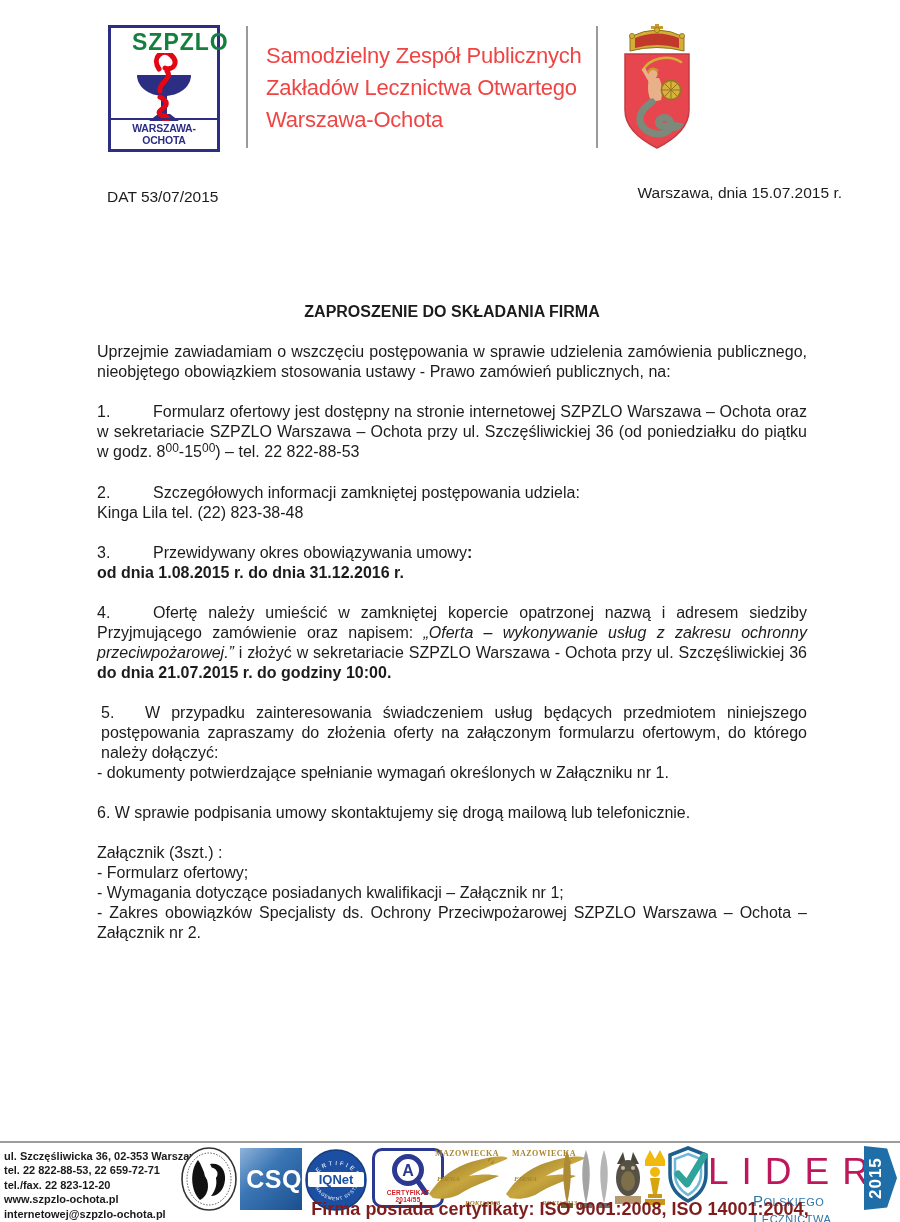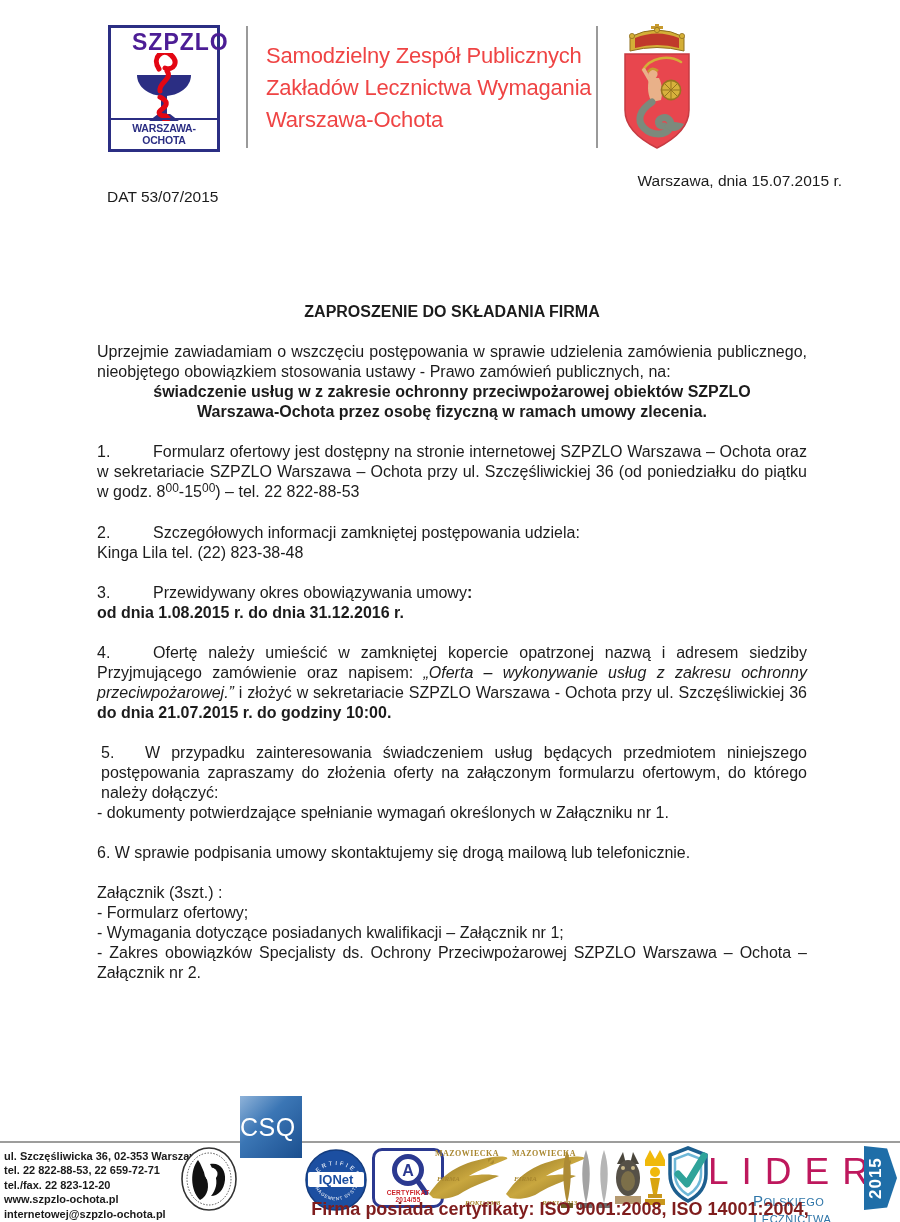--- a/index.html
+++ b/index.html
@@ -7,33 +7,33 @@
   .page {
     position:relative; width:900px; height:1222px; background:#fff;
     font-family:"Liberation Sans","DejaVu Sans",sans-serif; color:#1c1c1c;
     overflow:hidden;
   }
   
   .szpzlo-box {
     position:absolute; left:108px; top:25px; width:112px; height:127px;
     border:3px solid #2b2e83; background:#fff; text-align:center;
   }
-  .szpzlo-acronym { font-size:23px; font-weight:bold; color:#4c1d95; letter-spacing:1px; line-height:26px; margin-top:1px;margin-left:21px; }
+  .szpzlo-acronym { font-size:23px; font-weight:bold; color:#15803d; letter-spacing:1px; line-height:26px; margin-top:1px;margin-left:21px; }
   .szpzlo-bowl { display:block; margin:-2px auto 0; }
   .szpzlo-district {
     position:absolute; left:0; right:0; bottom:0; border-top:2px solid #2b2e83;
     font-size:10.5px; font-weight:bold; color:#2b2e83; padding:2px 0 3px; letter-spacing:-0.2px;
   }
   .vdivider { position:absolute; width:2px; background:#9a9a9a; }
   .vd1 { left:246px; top:26px; height:122px; }
   .vd2 { left:596px; top:26px; height:122px; }
   .org-name { position:absolute; left:266px; top:40px; font-size:22px; color:#ef4444; line-height:32px; letter-spacing:-0.2px; }
   .crest { position:absolute; left:618px; top:24px; }
   .ref-line { position:absolute; left:107px; top:188px; font-size:15.5px; }
-  .date-line { position:absolute; right:58px; top:172px; font-size:15.5px; }
+  .date-line { position:absolute; right:58px; top:184px; font-size:15.5px; }
 
   
   .doc { position:absolute; left:97px; top:302px; width:710px; font-size:16px; line-height:20px; }
   .doc p { margin:0; }
   .doc .gap { margin-top:20px; }
   .title { text-align:center; font-weight:bold; }
   .justify { text-align:justify; }
   .subject { text-align:center; font-weight:bold; }
   .subject span { display:block; }
   .num { display:inline-block; width:56px; }
@@ -43,23 +43,23 @@
   .blockline { display:block; }
   .sup { font-size:12px; position:relative; top:-5px; }
 
   
   .footer-rule { position:absolute; left:0; top:1141px; width:900px; height:2px; background:#9d9d9c; }
   .address { position:absolute; left:4px; top:1149px; font-size:11px; font-weight:bold; line-height:14.4px; color:#1a1a1a; }
   .address span { display:block; }
   .flogo { position:absolute; }
   .seal { left:180px; top:1146px; }
   .csq {
-    left:240px; top:1096px; width:62px; height:62px;
+    left:240px; top:1148px; width:62px; height:62px;
     background:linear-gradient(135deg,#8fb3d9 0%,#3b76b5 40%,#1b4f8f 100%);
-    color:#fff; font-weight:normal; font-size:25px; text-align:left; line-height:62px; letter-spacing:0.5px;
+    color:#fff; font-weight:bold; font-size:25px; text-align:right; line-height:62px; letter-spacing:0.5px;
   }
   .iqnet { left:304px; top:1148px; }
   .qcert {
     left:372px; top:1148px; width:72px; height:60px; background:#fff;
     border:3px solid #2b3990; border-radius:10px; text-align:center;
   }
   .qcert .qcap { position:absolute; left:0; right:0; bottom:2px; font-size:6.5px; font-weight:bold; color:#cc2229; letter-spacing:0.2px; }
   .award { position:absolute; width:88px; height:62px; }
   .aw2008 { left:423px; top:1146px; }
   .aw2013 { left:500px; top:1146px; }
@@ -99,21 +99,21 @@
       <path d="M24,44 C32,48 32,52 26,56 C20,60 24,63 30,63" fill="none" stroke="#e30613" stroke-width="5" stroke-linecap="round"></path>
       <path d="M30,63 C35,65 33,68 28,67" fill="none" stroke="#e30613" stroke-width="3.5" stroke-linecap="round"></path>
     </svg>
     <div class="szpzlo-district">WARSZAWA-OCHOTA</div>
   </div>
 
   <div class="vdivider vd1"></div>
 
   <div class="org-name">
     <div>Samodzielny Zespół Publicznych</div>
-    <div>Zakładów Lecznictwa Wymagania</div>
+    <div>Zakładów Lecznictwa Otwartego</div>
     <div>Warszawa-Ochota</div>
   </div>
 
   <div class="vdivider vd2"></div>
 
   <svg class="crest" width="78" height="126" viewBox="0 0 78 126">
 
     <rect x="37" y="0" width="4" height="8" fill="#c79a2e"></rect>
     <rect x="33" y="2" width="12" height="3" fill="#c79a2e"></rect>
     <path d="M12,13 Q39,-1 66,13 L66,27 Q39,20 12,27 Z" fill="#d4af37" stroke="#8f6f1e" stroke-width="1"></path>
@@ -141,24 +141,20 @@
   </svg>
 
   <div class="ref-line">DAT 53/07/2015</div>
   <div class="date-line">Warszawa, dnia 15.07.2015 r.</div>
 
   <div class="doc">
     <p class="title">ZAPROSZENIE DO SKŁADANIA FIRMA</p>
 
     <p class="justify gap">Uprzejmie zawiadamiam o wszczęciu postępowania w sprawie udzielenia zamówienia publicznego, nieobjętego obowiązkiem stosowania ustawy - Prawo zamówień publicznych, na:</p>
 
-    <p class="subject">
-      <span>świadczenie usług w z zakresie ochronny przeciwpożarowej obiektów SZPZLO</span>
-      <span>Warszawa-Ochota przez osobę fizyczną w ramach umowy zlecenia.</span>
-    </p>
 
     <p class="justify gap">
       <span class="num">1.</span><span>Formularz ofertowy jest dostępny na stronie internetowej SZPZLO Warszawa – Ochota oraz w sekretariacie SZPZLO Warszawa – Ochota przy ul. Szczęśliwickiej 36 (od poniedziałku do piątku w godz. 8</span><span class="sup">00</span><span>-15</span><span class="sup">00</span><span>) – tel. 22 822-88-53</span>
     </p>
 
     <p class="justify gap">
       <span class="num">2.</span><span>Szczegółowych informacji zamkniętej postępowania udziela:</span>
       <span class="blockline">Kinga Lila tel. (22) 823-38-48</span>
     </p>
 

